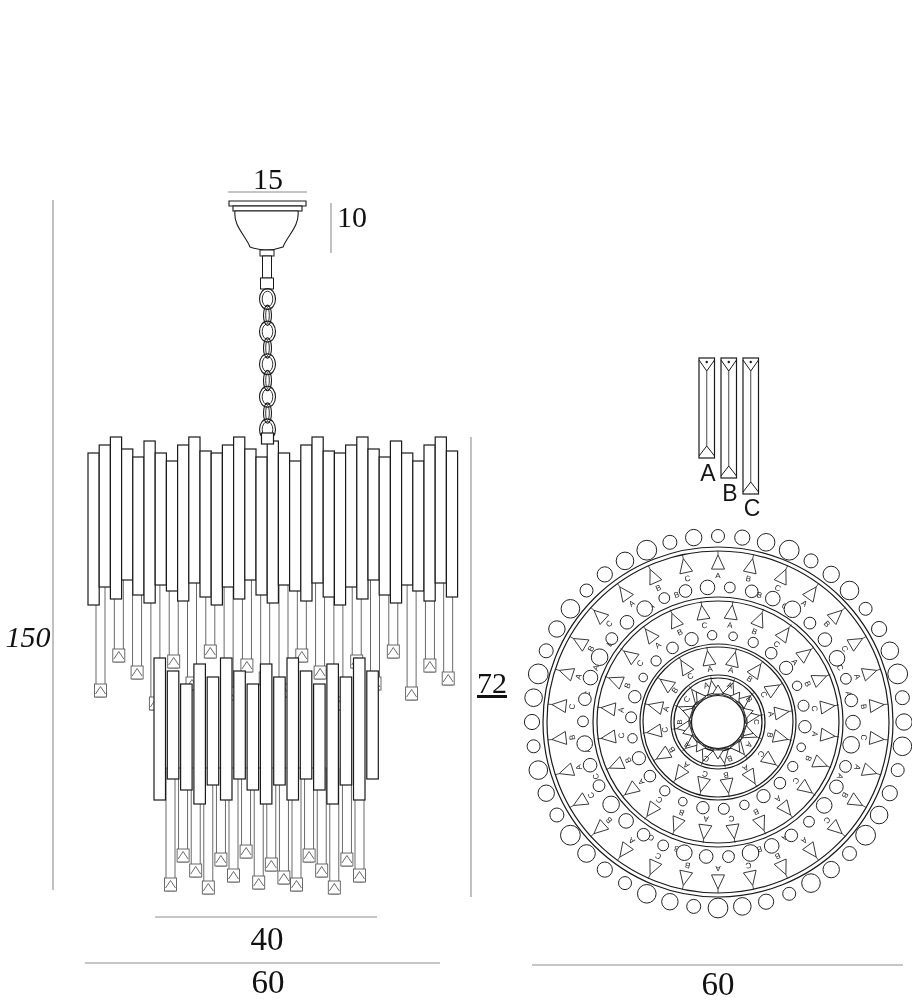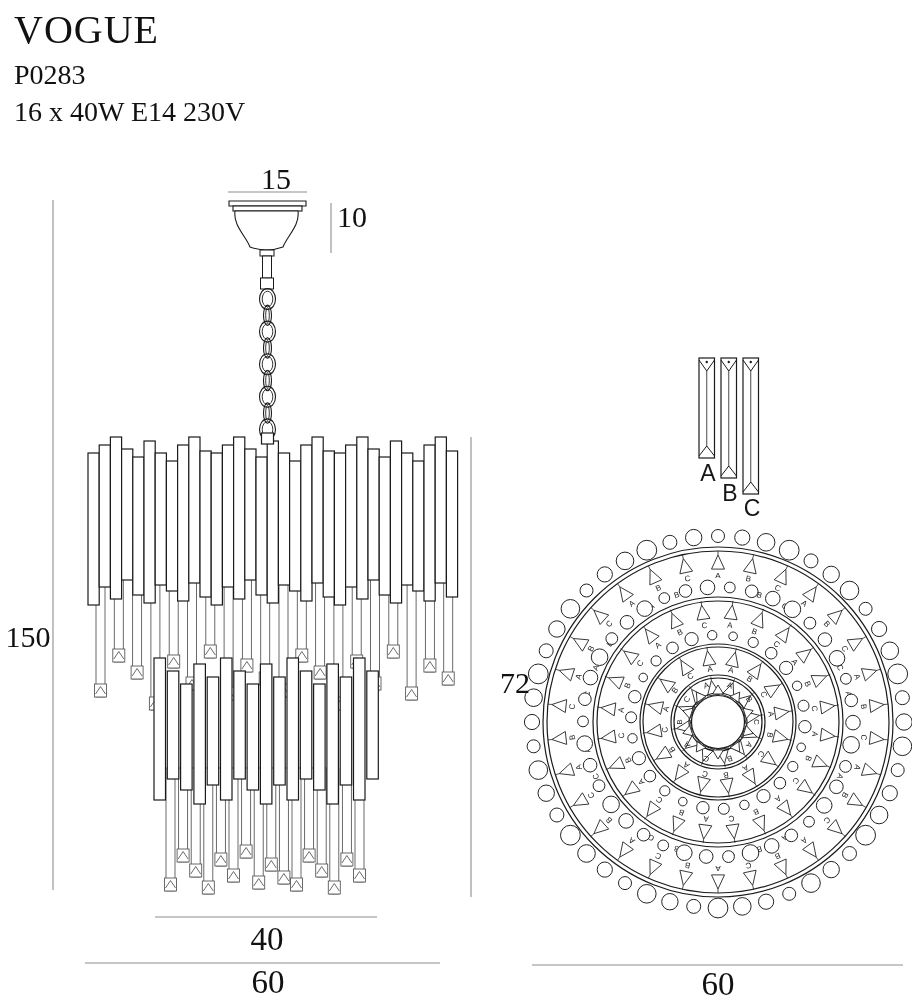--- a/index.html
+++ b/index.html
@@ -627,30 +627,25 @@
       <circle cx="728.75" cy="362" r="1.2" fill="#1b1b1b"></circle>
       <line x1="728.75" y1="371" x2="728.75" y2="466" stroke="#1b1b1b" stroke-width="0.8"></line>
       <path d="M 721 476 L 728.75 466 L 736.5 476" fill="none" stroke="#1b1b1b" stroke-width="1"></path>
       <rect x="743" y="358" width="15.5" height="136" fill="#fff" stroke="#1b1b1b" stroke-width="1.2"></rect>
       <path d="M 743 360 L 750.75 371 L 758.5 360" fill="none" stroke="#1b1b1b" stroke-width="1"></path>
       <circle cx="750.75" cy="362" r="1.2" fill="#1b1b1b"></circle>
       <line x1="750.75" y1="371" x2="750.75" y2="482" stroke="#1b1b1b" stroke-width="0.8"></line>
       <path d="M 743 492 L 750.75 482 L 758.5 492" fill="none" stroke="#1b1b1b" stroke-width="1"></path>
     </svg>
 
-  <div class="title-block">
-    <div class="product-name">VOGUE</div>
-    <div class="product-code">P0283</div>
-    <div class="product-spec">16 x 40W E14 230V</div>
-  </div>
 
-  <div class="dim-label" style="left:276px;top:162px;">15</div>
+  <div class="dim-label" style="left:268px;top:162px;">15</div>
   <div class="dim-label" style="left:352px;top:200px;">10</div>
-  <div class="dim-label" style="left:28px;top:620px;">150</div>
-  <div class="dim-label" style="left:515px;top:666px;">72</div>
+  <div class="dim-label" style="left:28px;top:620px;font-style:italic;">150</div>
+  <div class="dim-label" style="left:492px;top:666px;text-decoration:underline;">72</div>
   <div class="dim-label big" style="left:267px;top:921px;text-align:right;">40</div>
   <div class="dim-label big" style="left:268px;top:964px;">60</div>
   <div class="dim-label big" style="left:718px;top:966px;">60</div>
 
   <div class="detail-label" style="left:708px;top:460px;">A</div>
   <div class="detail-label" style="left:730px;top:480px;">B</div>
   <div class="detail-label" style="left:752px;top:495px;">C</div>
 
 </div>
 

